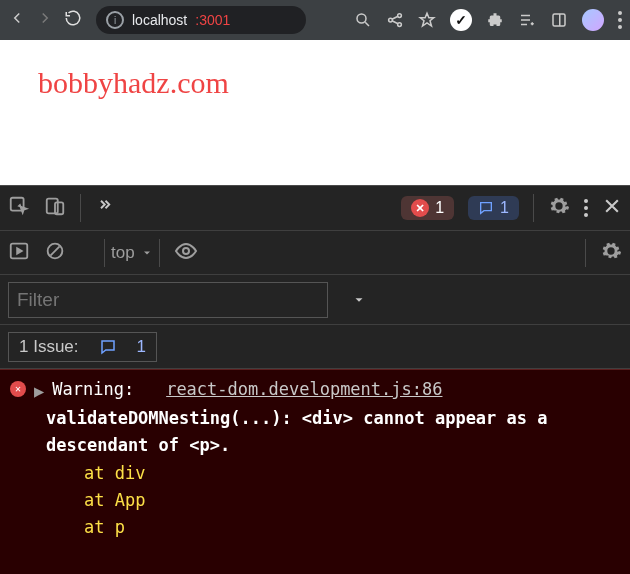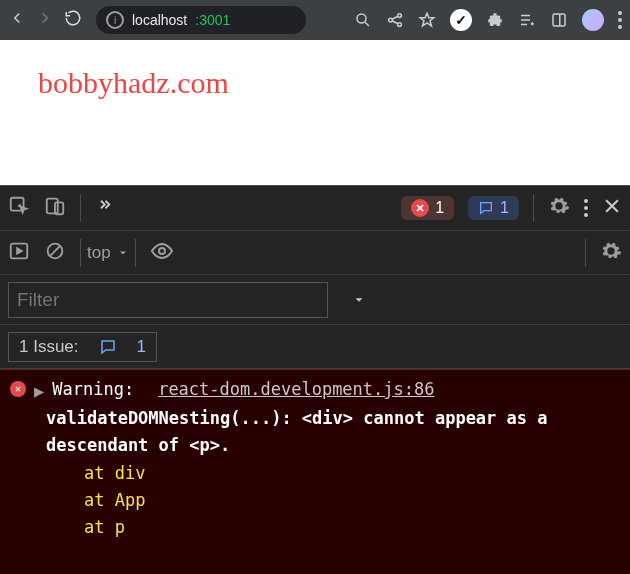--- a/index.html
+++ b/index.html
@@ -28,21 +28,21 @@
       padding: 0 10px;
       gap: 8px;
       margin: 0 6px;
       color: #bdbdbd;
       font-size: 14px;
       overflow: hidden;
       max-width: 210px;
     }
     .info-circle { width:18px;height:18px;border:2px solid #9aa0a6;border-radius:50%;display:flex;align-items:center;justify-content:center;font-size:10px;color:#9aa0a6; }
     .address .host { color:#e8eaed; }
-    .address .port { color:#22c55e; }
+    .address .port { color:#ef4444; }
     .right-icons { display:flex; align-items:center; gap:14px; margin-left:auto; }
     .right-icons svg, .right-icons .ico { width:18px; height:18px; }
     .lastpass { width:22px;height:22px;border-radius:50%;background:#fff;display:flex;align-items:center;justify-content:center;color:#111;font-size:14px;font-weight:700; }
     .avatar { width:22px;height:22px;border-radius:50%;background:linear-gradient(135deg,#a6c9ff,#d2a6ff); }
     .vdots { display:flex;flex-direction:column;gap:3px; }
     .vdots span { width:4px;height:4px;border-radius:50%;background:#cbcbcb; }
 
     
     .page {
       height: 145px;
@@ -86,21 +86,21 @@
     .dt-toolbar {
       height: 44px;
       border-bottom: 1px solid #3f3f3f;
       display:flex; align-items:center;
       padding: 0 8px;
       gap: 14px;
       color:#9e9e9e;
     }
     .play-sq svg { width:22px;height:22px; }
     .nosign svg { width:22px;height:22px; }
-    .top-select { display:flex;align-items:center;gap:6px;font-size:17px;padding:0 6px;border-left:1px solid #4a4a4a;border-right:1px solid #4a4a4a;height:28px; }
+    .top-select { display:flex;align-items:center;gap:6px;font-size:17px;padding:0 6px;border-left:1px solid #4a4a4a;border-right:1px solid #4a4a4a;height:28px;margin-left:24px; }
     .eye svg { width:24px;height:24px; }
 
     .dt-filterbar {
       height: 50px;
       border-bottom: 1px solid #3f3f3f;
       display:flex; align-items:center;
       padding: 0 8px;
       gap: 24px;
     }
     .filter-input {
@@ -136,21 +136,21 @@
       font-size: 17px;
       line-height: 1.6;
       padding: 6px 10px 10px;
       color:#ff8a80;
       border-top:1px solid #5c1f1f;
       overflow:hidden;
     }
     .console .row1 { display:flex; align-items:flex-start; gap:8px; }
     .console .x2 { width:16px;height:16px;border-radius:50%;background:#e24c4c;display:flex;align-items:center;justify-content:center;color:#fff;font-size:10px;font-weight:700;margin-top:5px;flex:none; }
     .console .disclosure { color:#9e9e9e; margin-top:2px; }
-    .console .srcfile { color:#c9c9c9; text-decoration: underline; margin-left: 16px; }
+    .console .srcfile { color:#c9c9c9; text-decoration: underline; margin-left: 24px; }
     .console .msg { color:#ffffff; }
     .console .stack { color:#fde047; padding-left: 74px; }
     .console .body { padding-left: 36px; font-weight: bold; }
   </style>
 </head>
 <body>
 
 <div class="browser-bar">
   <div class="nav-arrows">
     <div class="nav-arrow">

